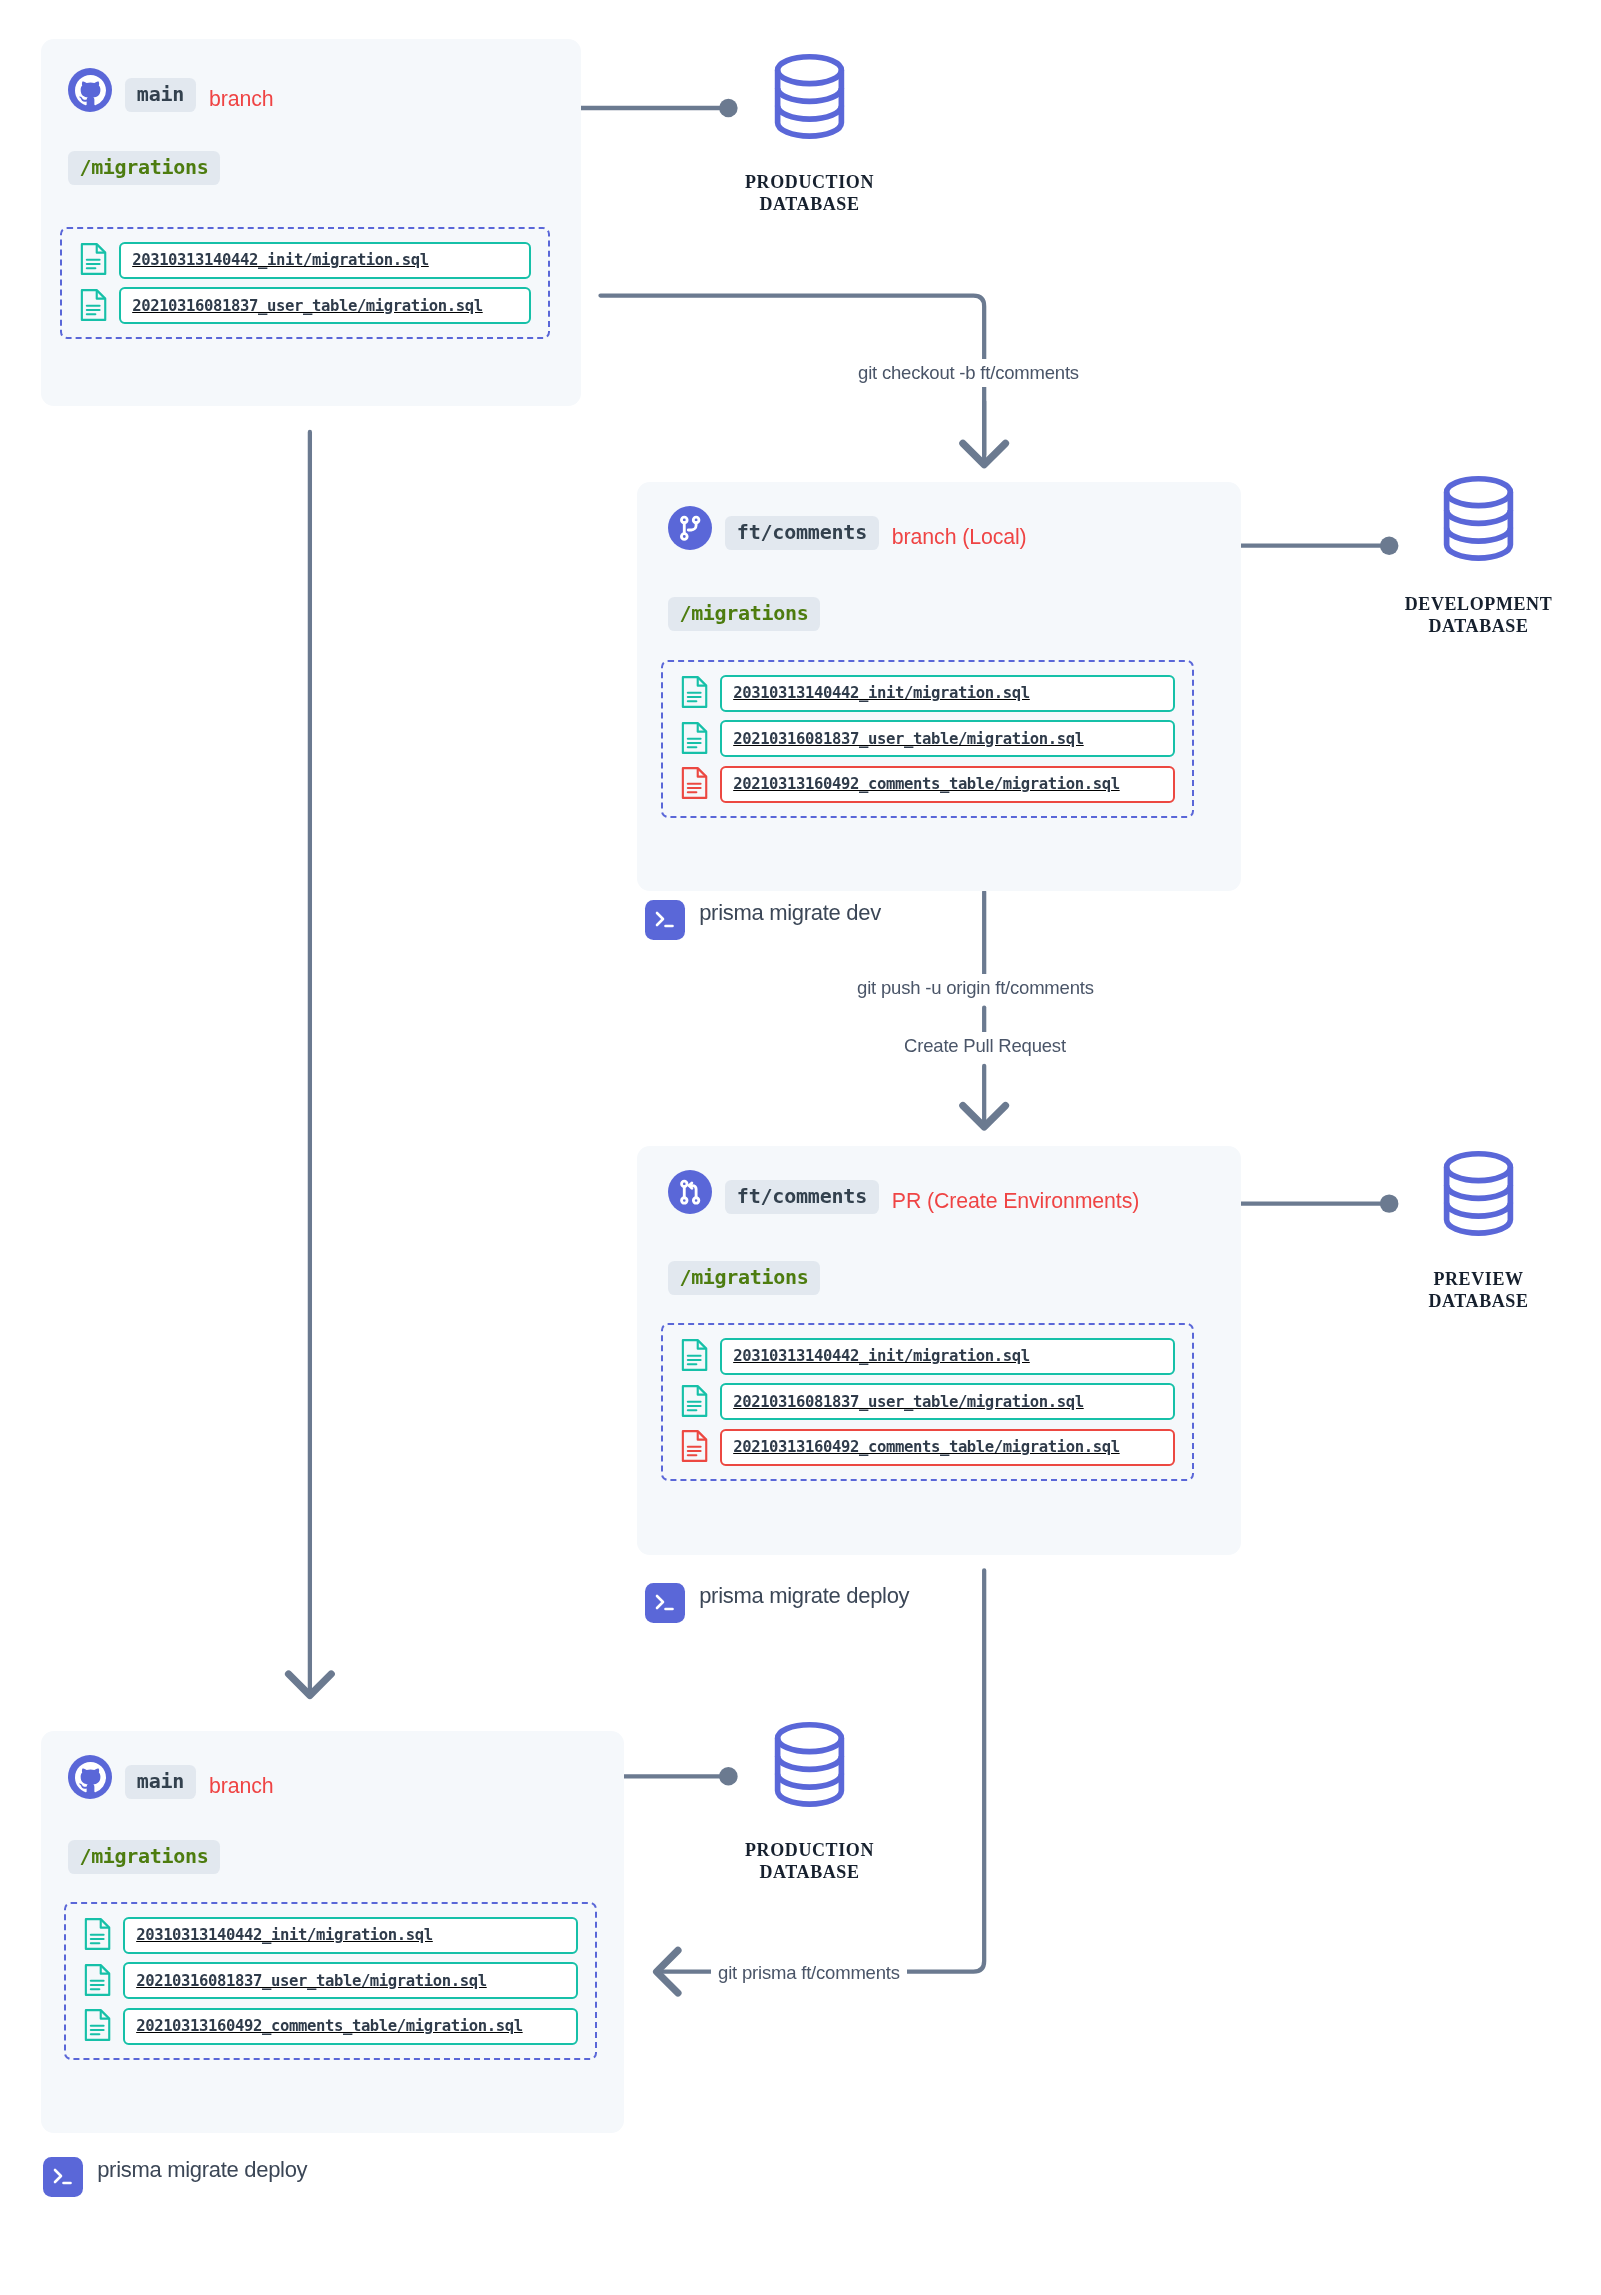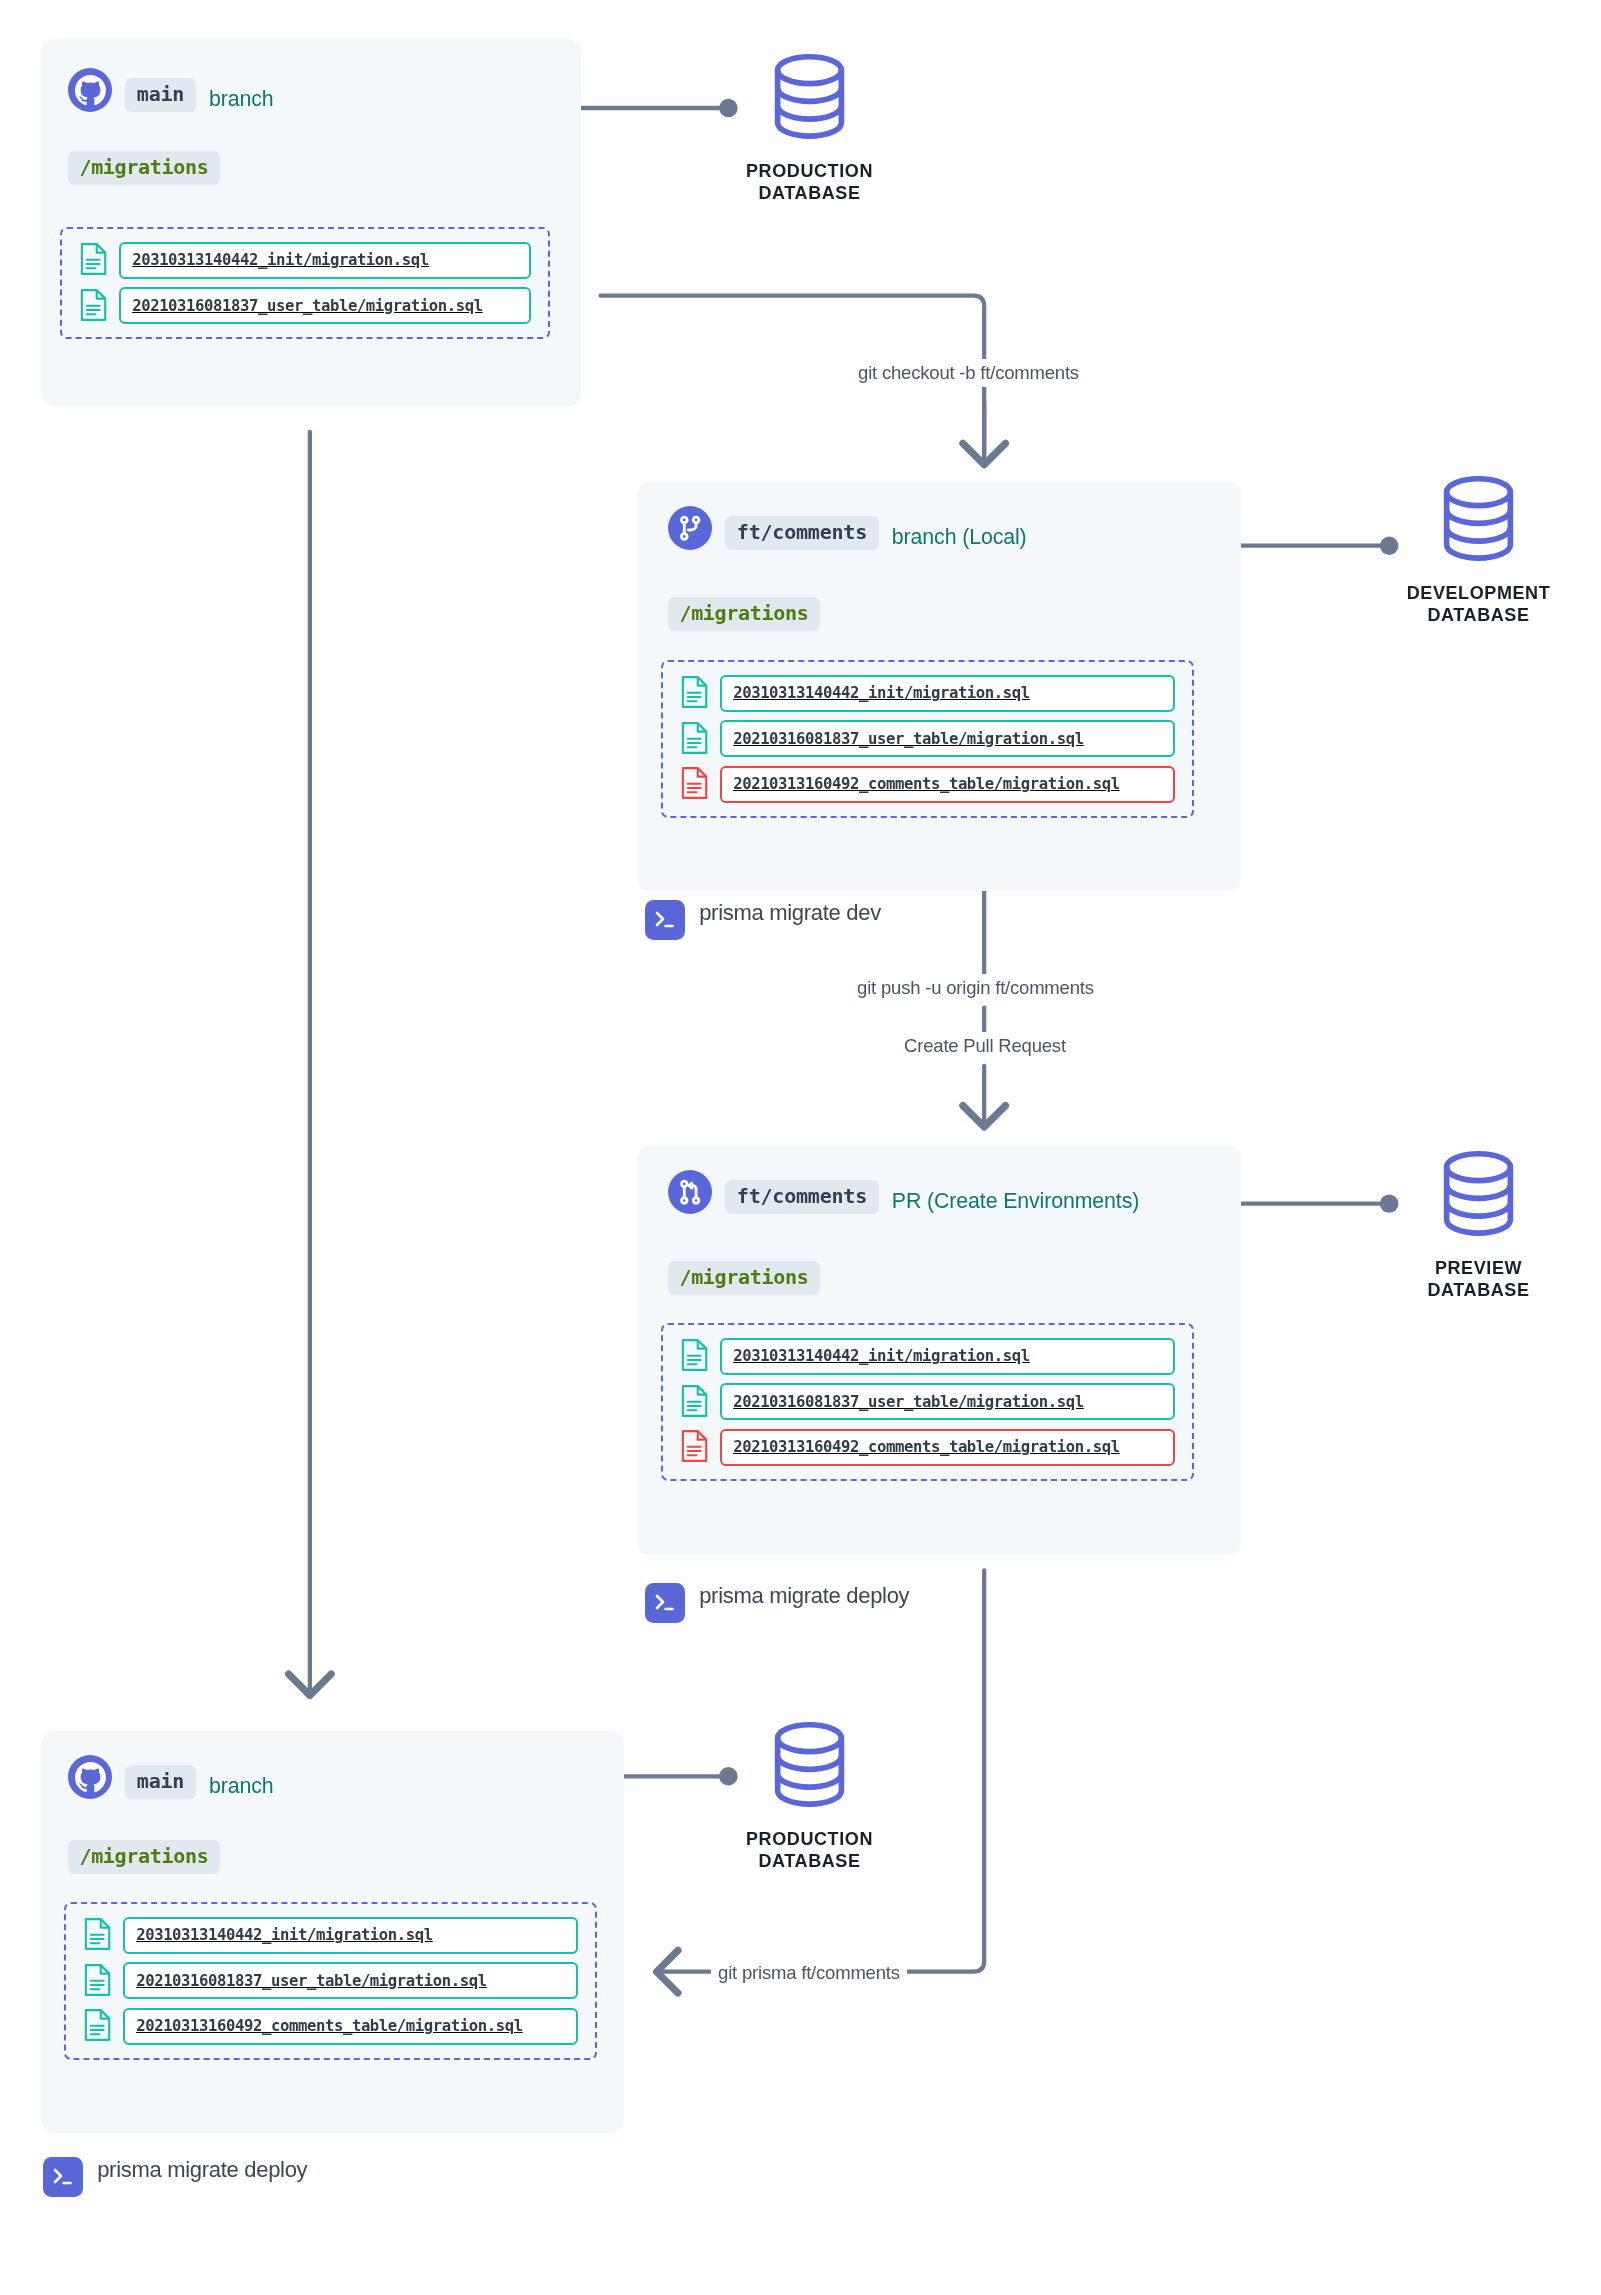--- a/index.html
+++ b/index.html
@@ -50,21 +50,21 @@
     padding: 6.4px 12px 7.8px;
     font-family: "DejaVu Sans Mono", monospace;
     font-size: 20px;
     font-weight: 700;
     color: #33414e;
     line-height: 1;
     letter-spacing: -0.2px;
   }
   .head-label {
     font-size: 21.3px;
-    color: #0f766e;
+    color: #ef4444;
     font-weight: 400;
     letter-spacing: -0.1px;
     white-space: nowrap;
   }
   .dir-chip {
     position: absolute;
     background: #e2e8ef;
     border-radius: 6.4px;
     padding: 6.4px 11.4px 7.8px;
     font-family: "DejaVu Sans Mono", monospace;
@@ -111,27 +111,27 @@
   .file-row.red .file-pill { border-color: #ec4841; }
 
   
   .db {
     position: absolute;
     width: 171px;
     text-align: center;
   }
   .db-icon { display: block; margin: 0 auto; }
   .db-label {
-    margin-top: 4px;
+    margin-top: 15px;
     font-size: 18px;
     font-weight: 700;
     color: #16202e;
     letter-spacing: 0.6px;
     line-height: 1.22;
-    font-family: Liberation Sans, sans-serif;
+    font-family: Liberation Serif, serif;
   }
 
   
   .cmd {
     position: absolute;
     display: flex;
     align-items: flex-start;
     gap: 14.2px;
   }
   .term-icon {

